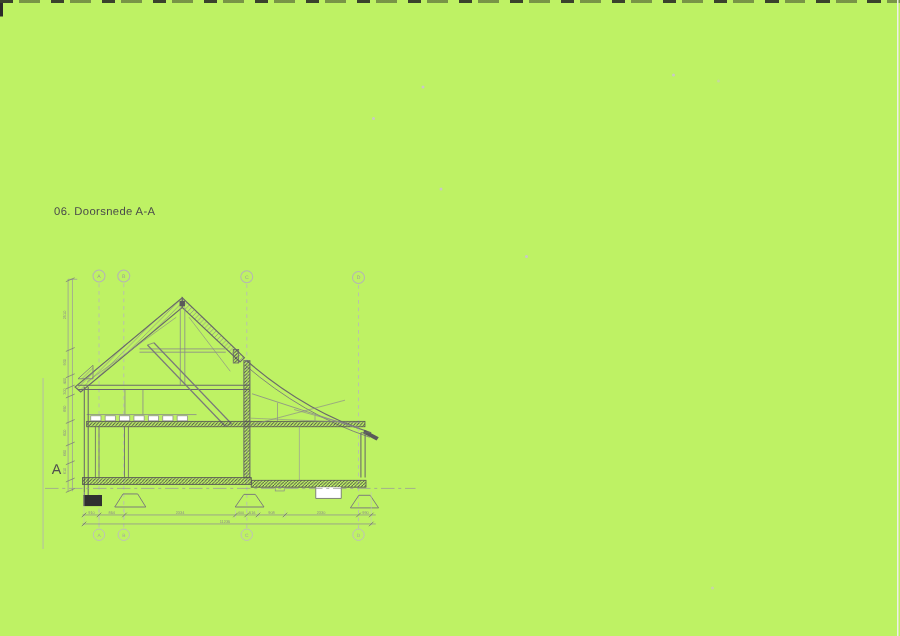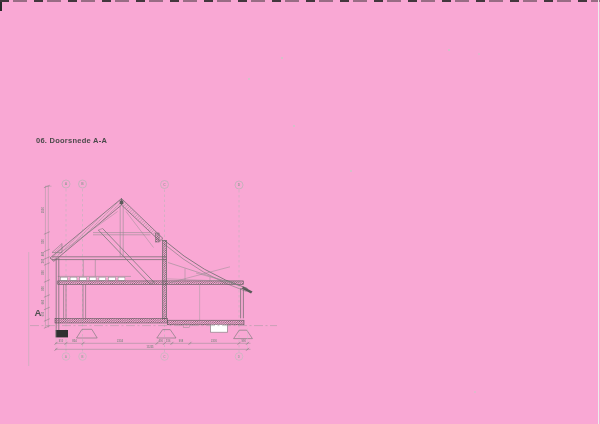--- a/index.html
+++ b/index.html
@@ -1,17 +1,17 @@
 <!DOCTYPE html>
 <html><head>
 <meta charset="utf-8">
 <style>
   html,body{margin:0;padding:0;}
   body{width:600px;height:424px;background:#e9e9e9;font-family:"Liberation Sans",sans-serif;}
-  .page{position:relative;width:600px;height:424px;background:#f9a8d4;overflow:hidden;font-weight:bold;}
+  .page{position:relative;width:600px;height:424px;background:#bef264;overflow:hidden;}
   .scan-top{position:absolute;left:0;top:0;width:600px;height:2px;
     background:repeating-linear-gradient(90deg,
       rgba(35,35,35,.85) 0 9px, rgba(35,35,35,0) 9px 13px,
       rgba(35,35,35,.45) 13px 27px, rgba(35,35,35,0) 27px 34px);}
   .scan-left{position:absolute;left:0;top:2px;width:2px;height:9px;background:#2a2a2a;}
   .scan-right{position:absolute;right:1px;top:0;width:1px;height:424px;background:#ededea;}
   .speck{position:absolute;width:2px;height:2px;background:#c9c9c6;border-radius:50%;}
   .title{position:absolute;left:36px;top:136px;font-size:7.5px;letter-spacing:.25px;color:#4a4a4a;}
   svg{position:absolute;left:0;top:0;}
   svg text{font-family:"Liberation Sans",sans-serif;}

